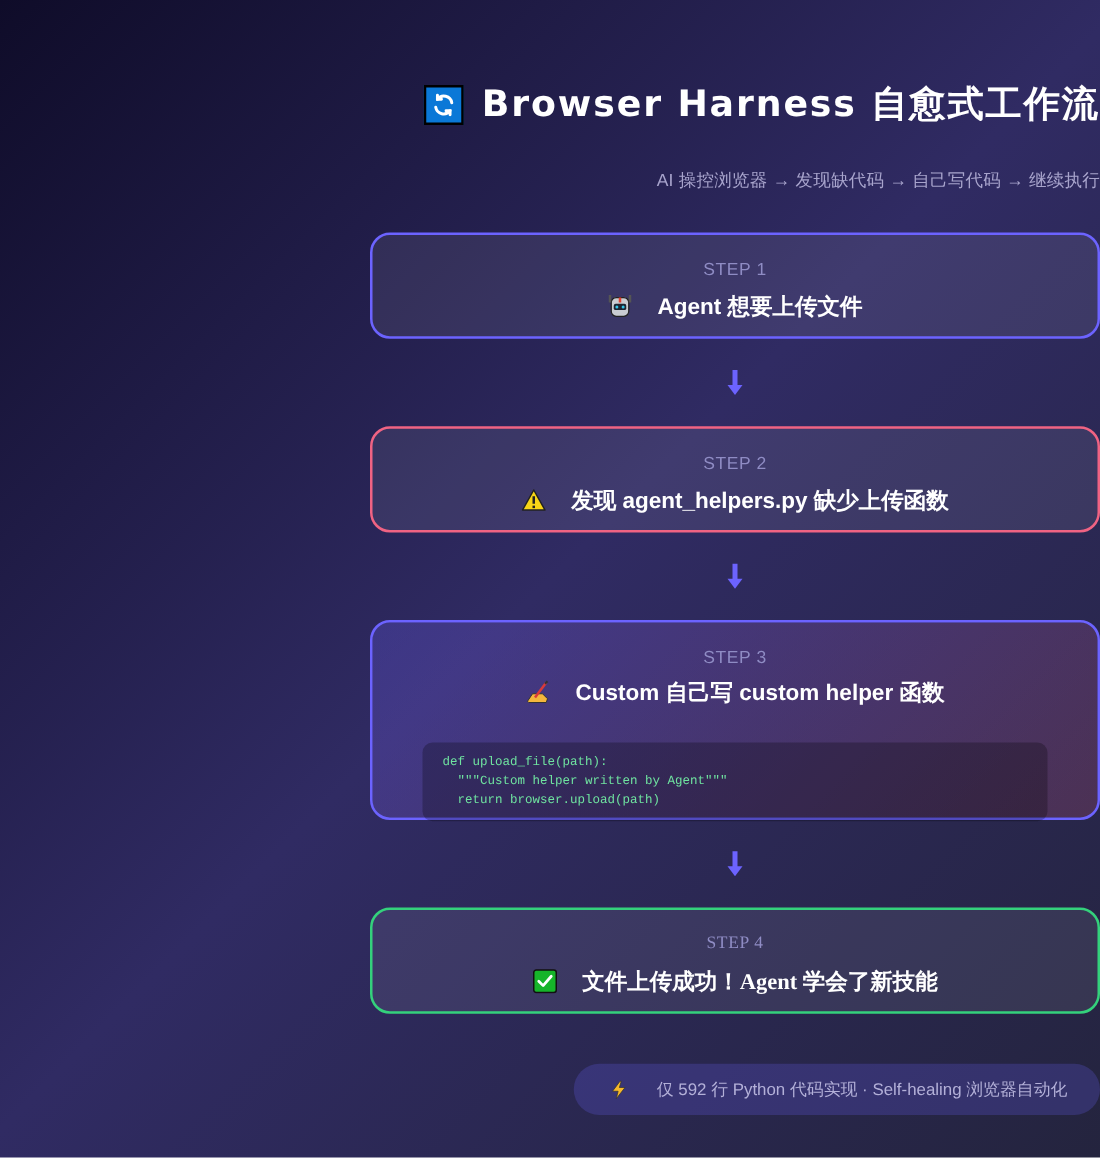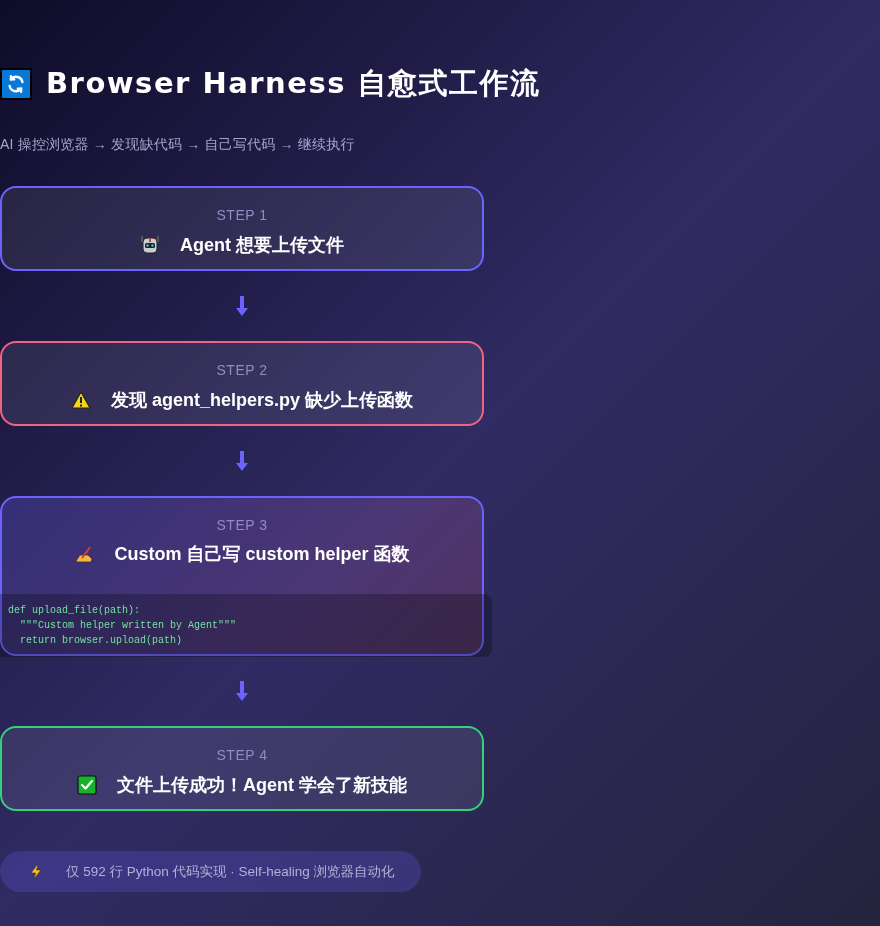--- a/index.html
+++ b/index.html
@@ -8,21 +8,21 @@
       font-family: "Liberation Sans", "DejaVu Sans", sans-serif;
       background: linear-gradient(135deg, #0f0c29 0%, #302b63 50%, #24243e 100%);
       color: #ffffff;
       position: relative;
     }
     .page {
       width: 880px;
       height: 926px;
       display: flex;
       flex-direction: column;
-      align-items: flex-start;
+      align-items: flex-end;
       padding-top: 62px;
     }
     .title {
       display: flex;
       align-items: center;
       gap: 14px;
       font-family: "DejaVu Sans", "Liberation Sans", sans-serif;
       font-weight: bold;
       font-size: 29px;
       letter-spacing: 1.5px;
@@ -44,36 +44,36 @@
       height: 20px;
       letter-spacing: 0.2px;
     }
     .flow {
       margin-top: 30px;
       display: flex;
       flex-direction: column;
       align-items: center;
     }
     .step {
-      width: 484px;
+      width: 584px;
       border: 2px solid #6c63ff;
       border-radius: 16px;
       background: rgba(255,255,255,0.08);
       display: flex;
       flex-direction: column;
       align-items: center;
       padding: 18px 40px 0 40px;
     }
     .step.s1 { height: 85px; }
     .step.s2 { height: 85px; border-color: #f06383; }
     .step.s3 {
       height: 160px;
       background: linear-gradient(135deg, rgba(108,99,255,0.25) 0%, rgba(240,99,131,0.18) 100%);
     }
-    .step.s4 { height: 85px; border-color: #34d17c; }
+    .step.s4 { height: 85px; border-color: #34d17c; font-family: Liberation Serif, serif; }
     .step-label {
       font-size: 14px;
       color: #8f8cc4;
       letter-spacing: 0.5px;
       height: 18px;
       line-height: 18px;
     }
     .step-text {
       margin-top: 8px;
       font-size: 18px;

